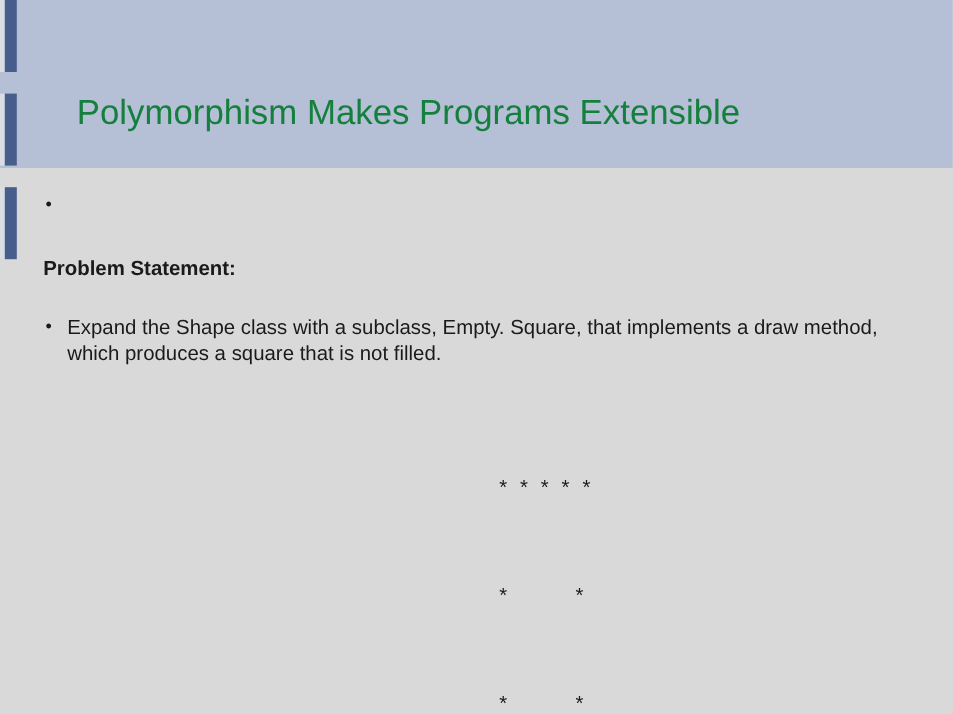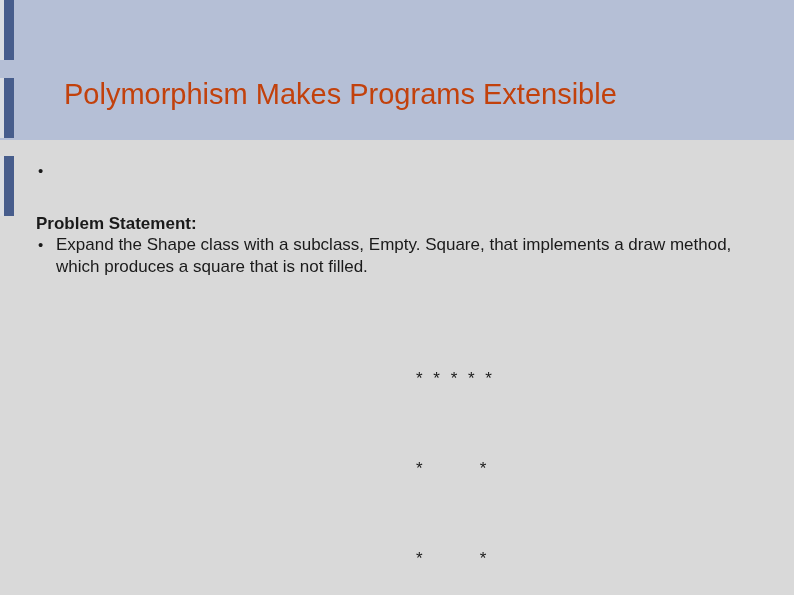--- a/index.html
+++ b/index.html
@@ -36,21 +36,21 @@
     position: absolute;
     left: 0;
     width: 4px;
     background: #dadde3;
   }
   .title {
     position: absolute;
     top: 78px;
     left: 64px;
     font-size: 29px;
-    color: #c2410c;
+    color: #15803d;
     font-weight: normal;
   }
   .content {
     position: absolute;
     top: 160px;
     left: 36px;
     right: 30px;
     color: #1a1a1a;
   }
   .bullet-row {
@@ -66,20 +66,21 @@
     text-align: left;
     padding-left: 2px;
   }
   .bullet-text {
     font-size: 17px;
     line-height: 22px;
   }
   .section-label {
     font-size: 17px;
     font-weight: bold;
+    margin-bottom: 28px;
   }
   .ascii-block {
     margin-left: 380px;
     font-family: Arial, Helvetica, sans-serif;
     font-size: 17px;
     line-height: 30px;
     white-space: pre;
     letter-spacing: 3px;
   }
 </style>

